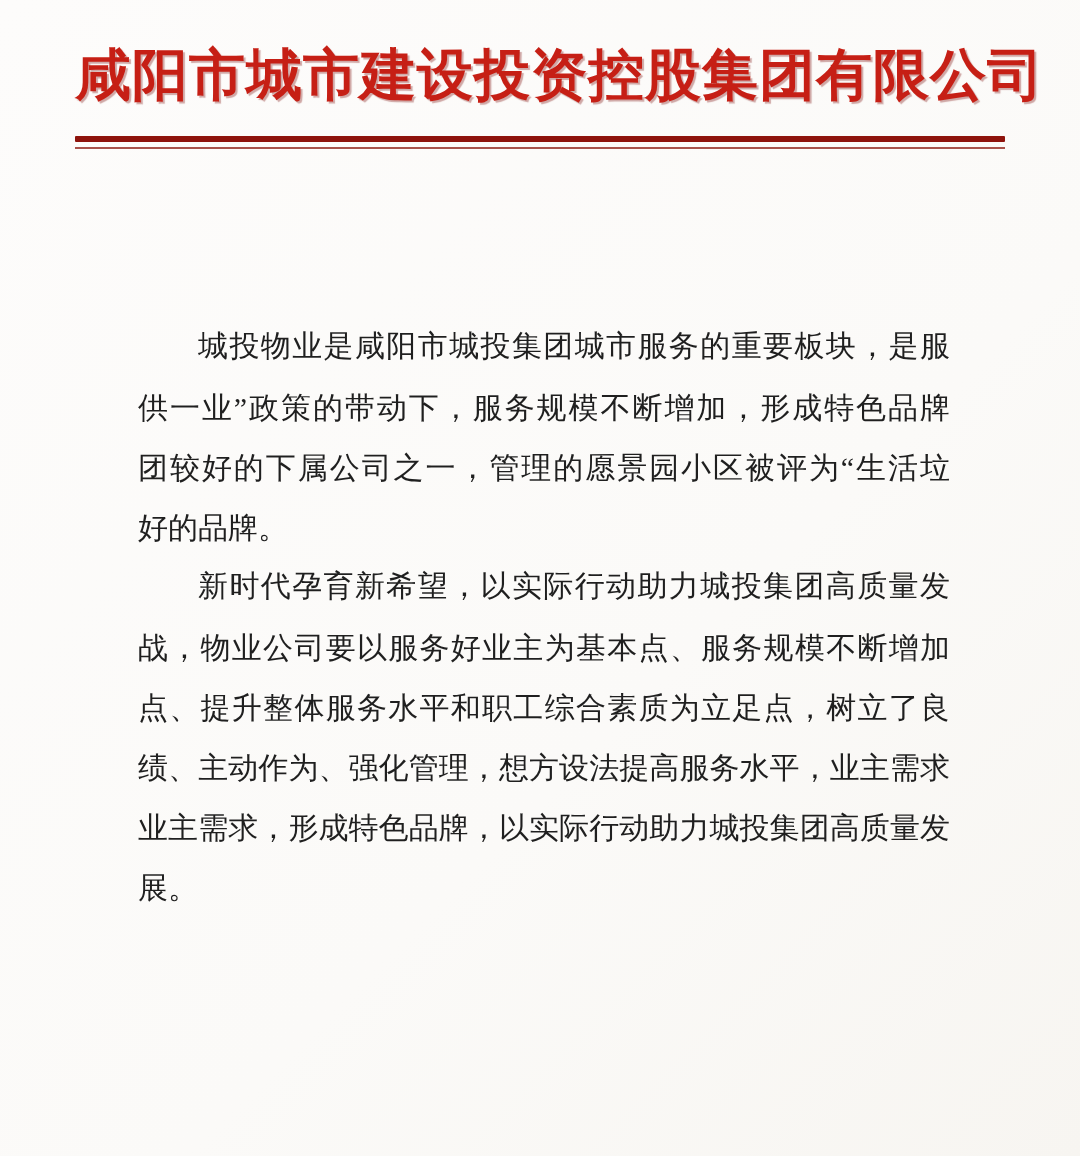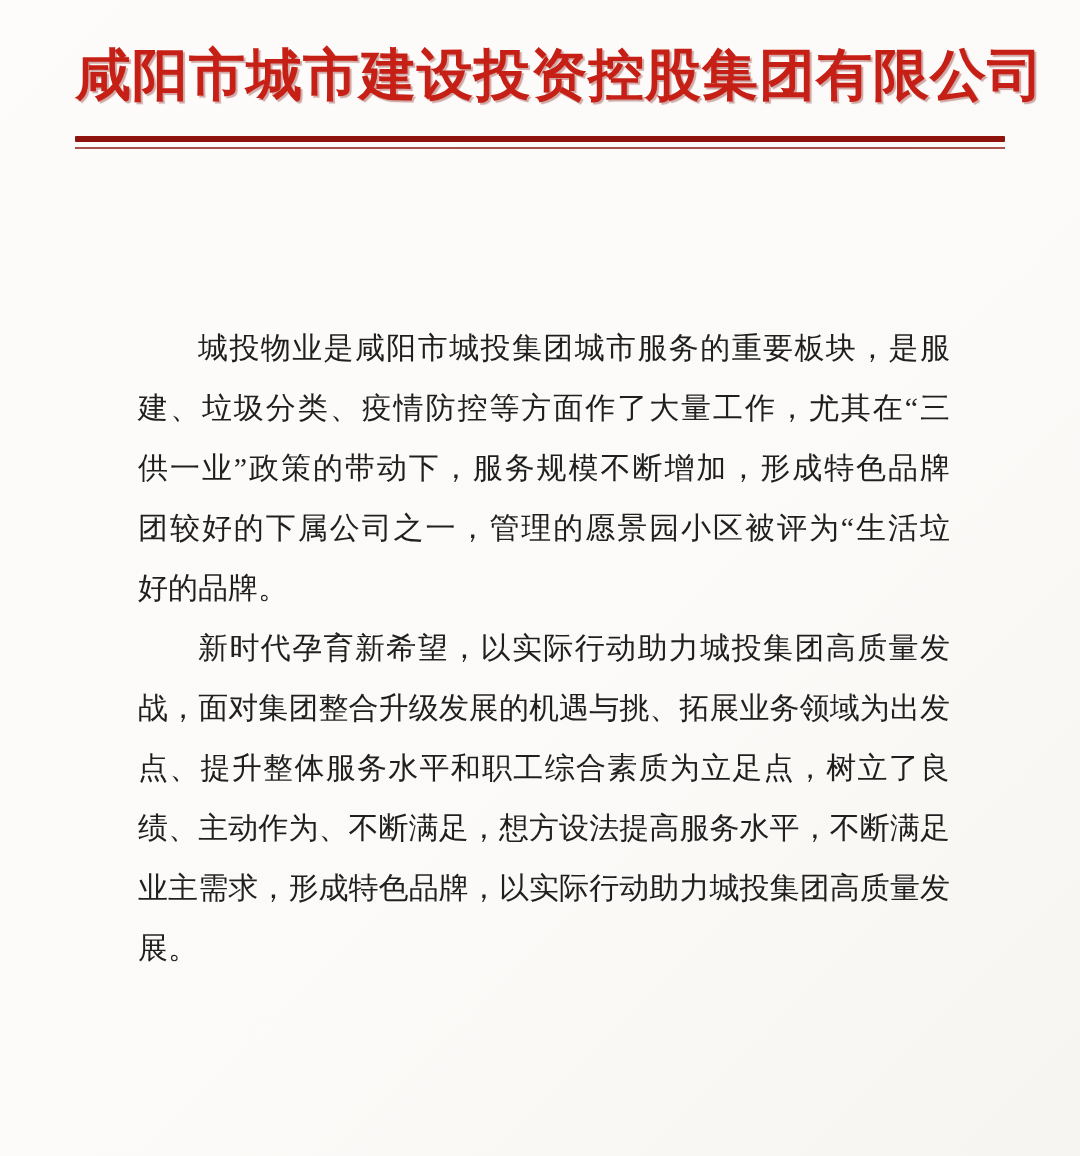--- a/index.html
+++ b/index.html
@@ -69,51 +69,50 @@
   }
   .para { display: block; }
   .line {
     height: 60px;
     line-height: 60px;
     text-align: justify;
     text-align-last: justify;
     white-space: nowrap;
     overflow: visible;
   }
-  .para .line:first-child { text-indent: 2em; }
+  .para .line:first-child { text-indent: 2em; font-family: Liberation Mono, monospace; }
   .para .line:last-child { text-align-last: left; }
 </style>
 </head>
 <body>
 
 <div class="page">
 
   <header class="letterhead">
     <div class="company-name">咸阳市城市建设投资控股集团有限公司</div>
     <div class="divider">
       <div class="rule-thick"></div>
       <div class="rule-thin"></div>
     </div>
   </header>
 
 
   <main class="body-text">
 
     <section class="para">
       <div class="line">城投物业是咸阳市城投集团城市服务的重要板块，是服</div>
-      <div class="line">建、垃圾分类、疫情防控等方面作了大量工作，尤其在“三</div>
       <div class="line">供一业”政策的带动下，服务规模不断增加，形成特色品牌</div>
       <div class="line">团较好的下属公司之一，管理的愿景园小区被评为“生活垃</div>
       <div class="line">好的品牌。</div>
     </section>
 
     <section class="para">
       <div class="line">新时代孕育新希望，以实际行动助力城投集团高质量发</div>
-      <div class="line">战，面对集团整合升级发展的机遇与挑、拓展业务领域为出发</div>
+      <div class="line">战，物业公司要以服务好业主为基本点、服务规模不断增加</div>
       <div class="line">点、提升整体服务水平和职工综合素质为立足点，树立了良</div>
-      <div class="line">绩、主动作为、不断满足，想方设法提高服务水平，不断满足</div>
+      <div class="line">绩、主动作为、强化管理，想方设法提高服务水平，业主需求</div>
       <div class="line">业主需求，形成特色品牌，以实际行动助力城投集团高质量发</div>
       <div class="line">展。</div>
     </section>
 
   </main>
 
 </div>
 
 </body></html>

